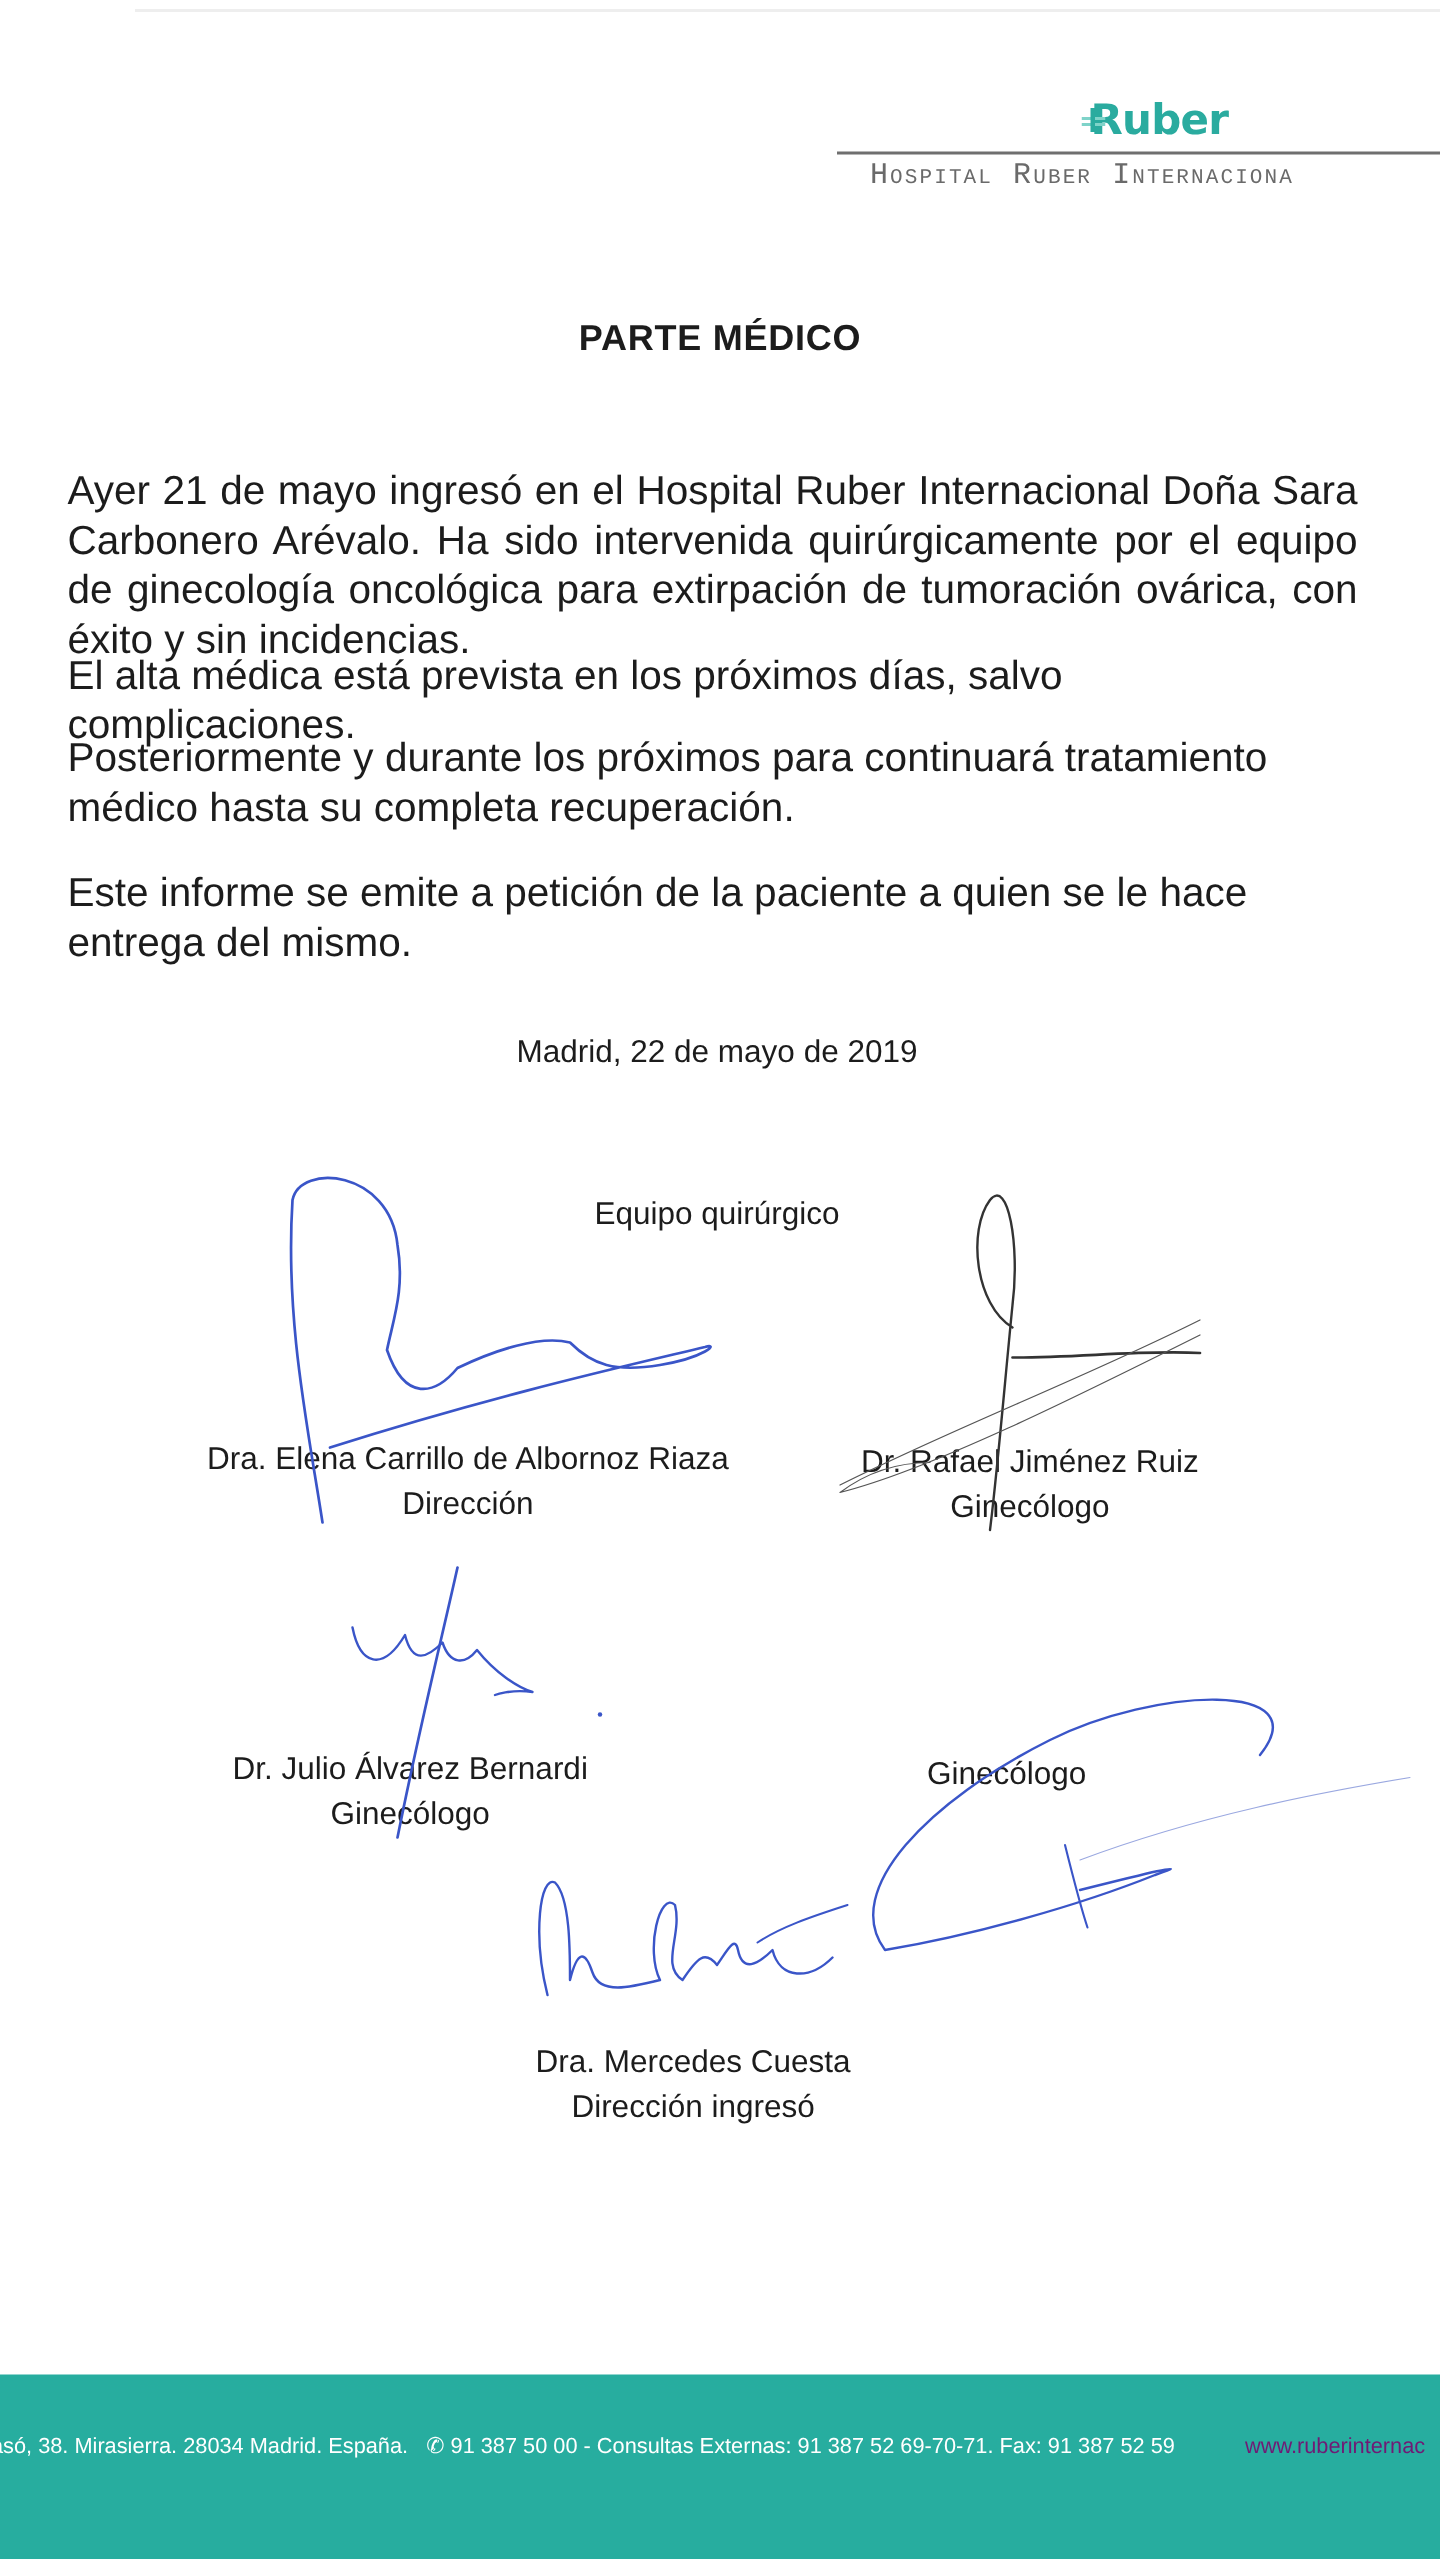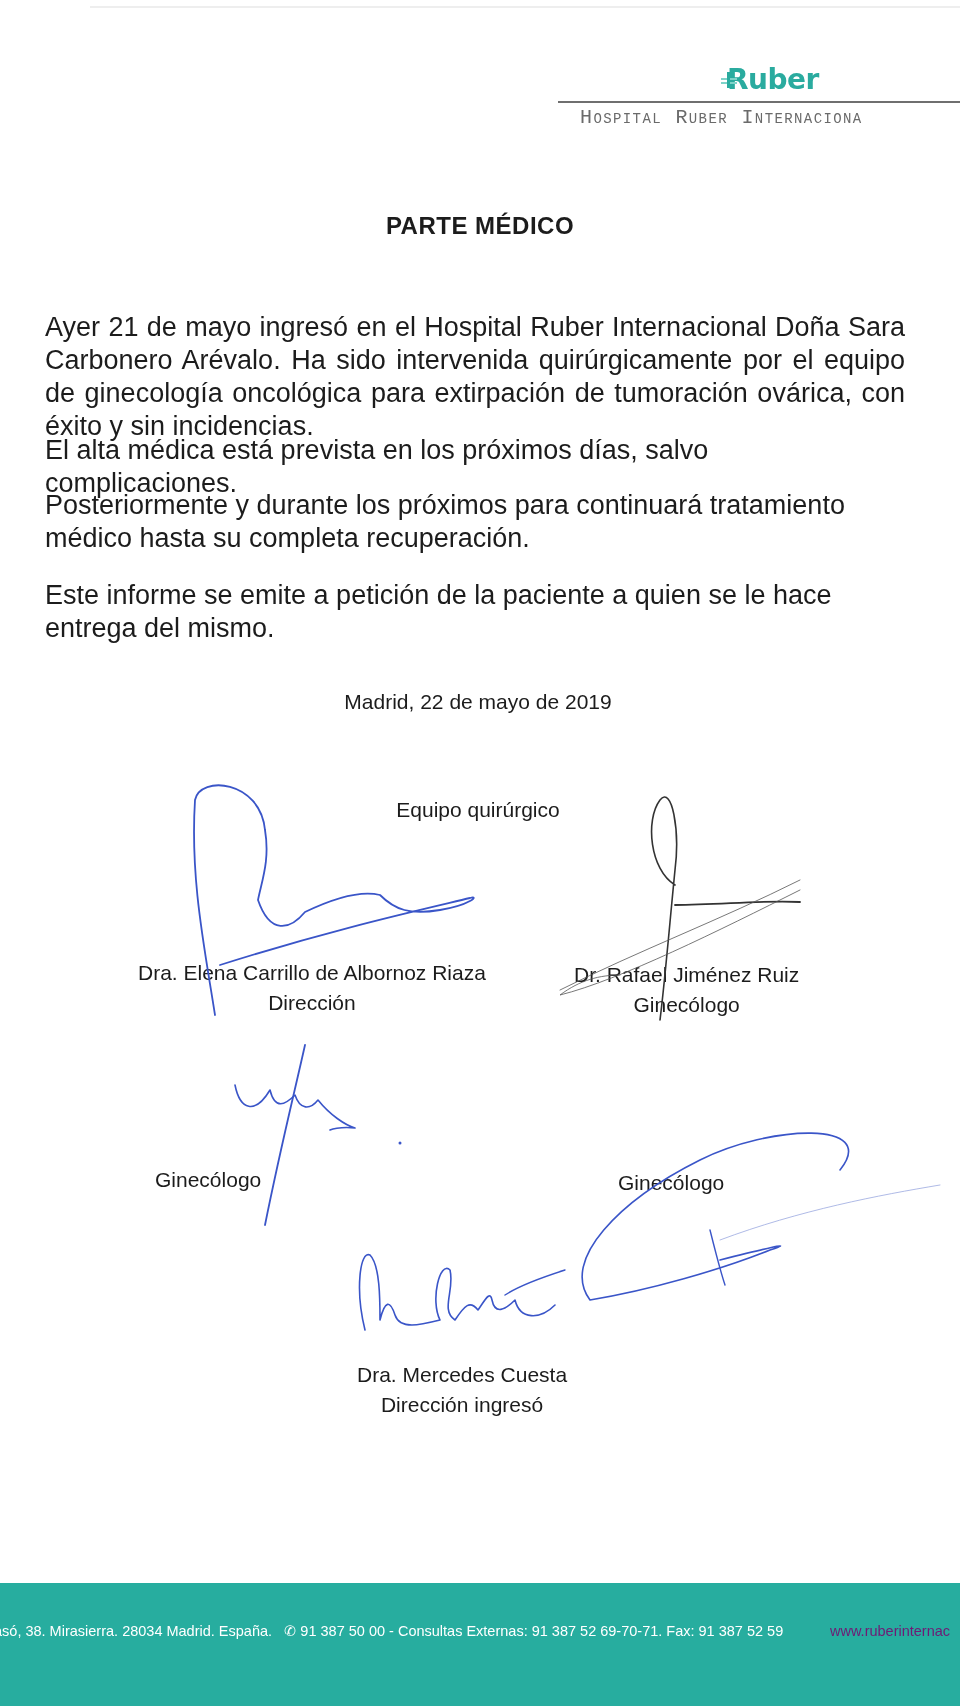--- a/index.html
+++ b/index.html
@@ -55,20 +55,21 @@
 
 <div class="sig-block" style="left:138px; top:958px;">
   <div>Dra. Elena Carrillo de Albornoz Riaza</div>
   <div>Dirección</div>
 </div>
 <div class="sig-block" style="left:574px; top:960px;">
   <div>Dr. Rafael Jiménez Ruiz</div>
   <div>Ginecólogo</div>
 </div>
 <div class="sig-block" style="left:155px; top:1165px;">
+  <div>Dr. Julio Álvarez Bernardi</div>
   <div>Ginecólogo</div>
 </div>
 <div class="sig-block" style="left:618px; top:1168px;">
   <div>Ginecólogo</div>
 </div>
 <div class="sig-block" style="left:357px; top:1360px;">
   <div>Dra. Mercedes Cuesta</div>
   <div>Dirección ingresó</div>
 </div>
 

